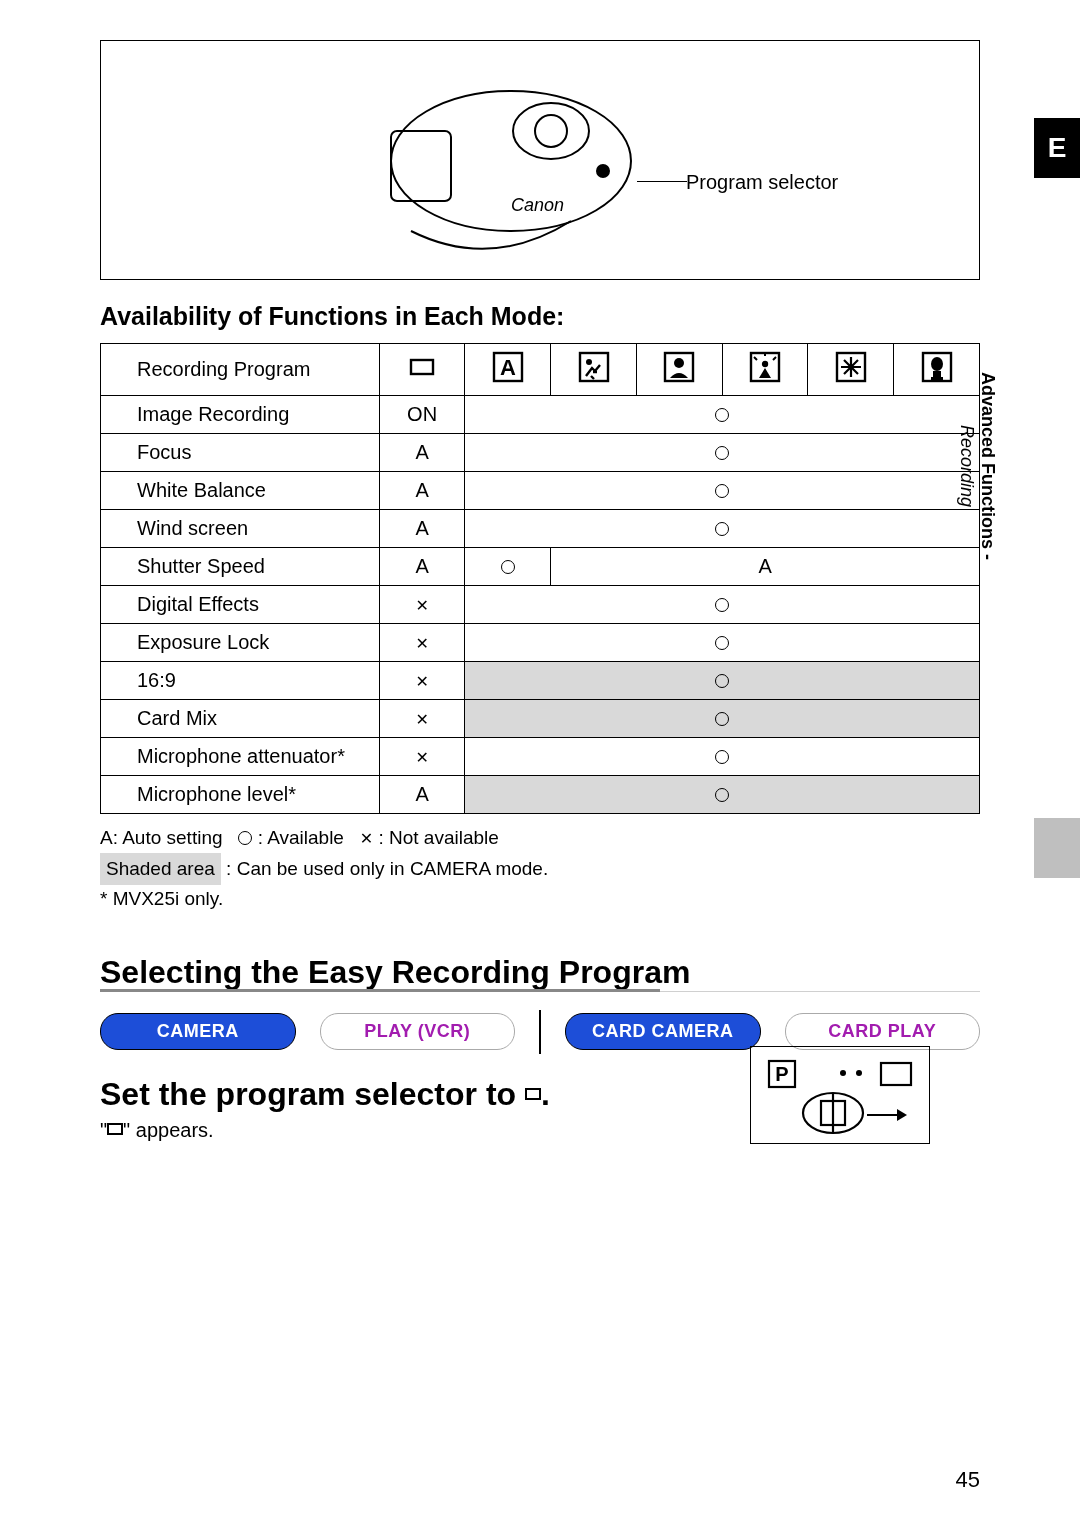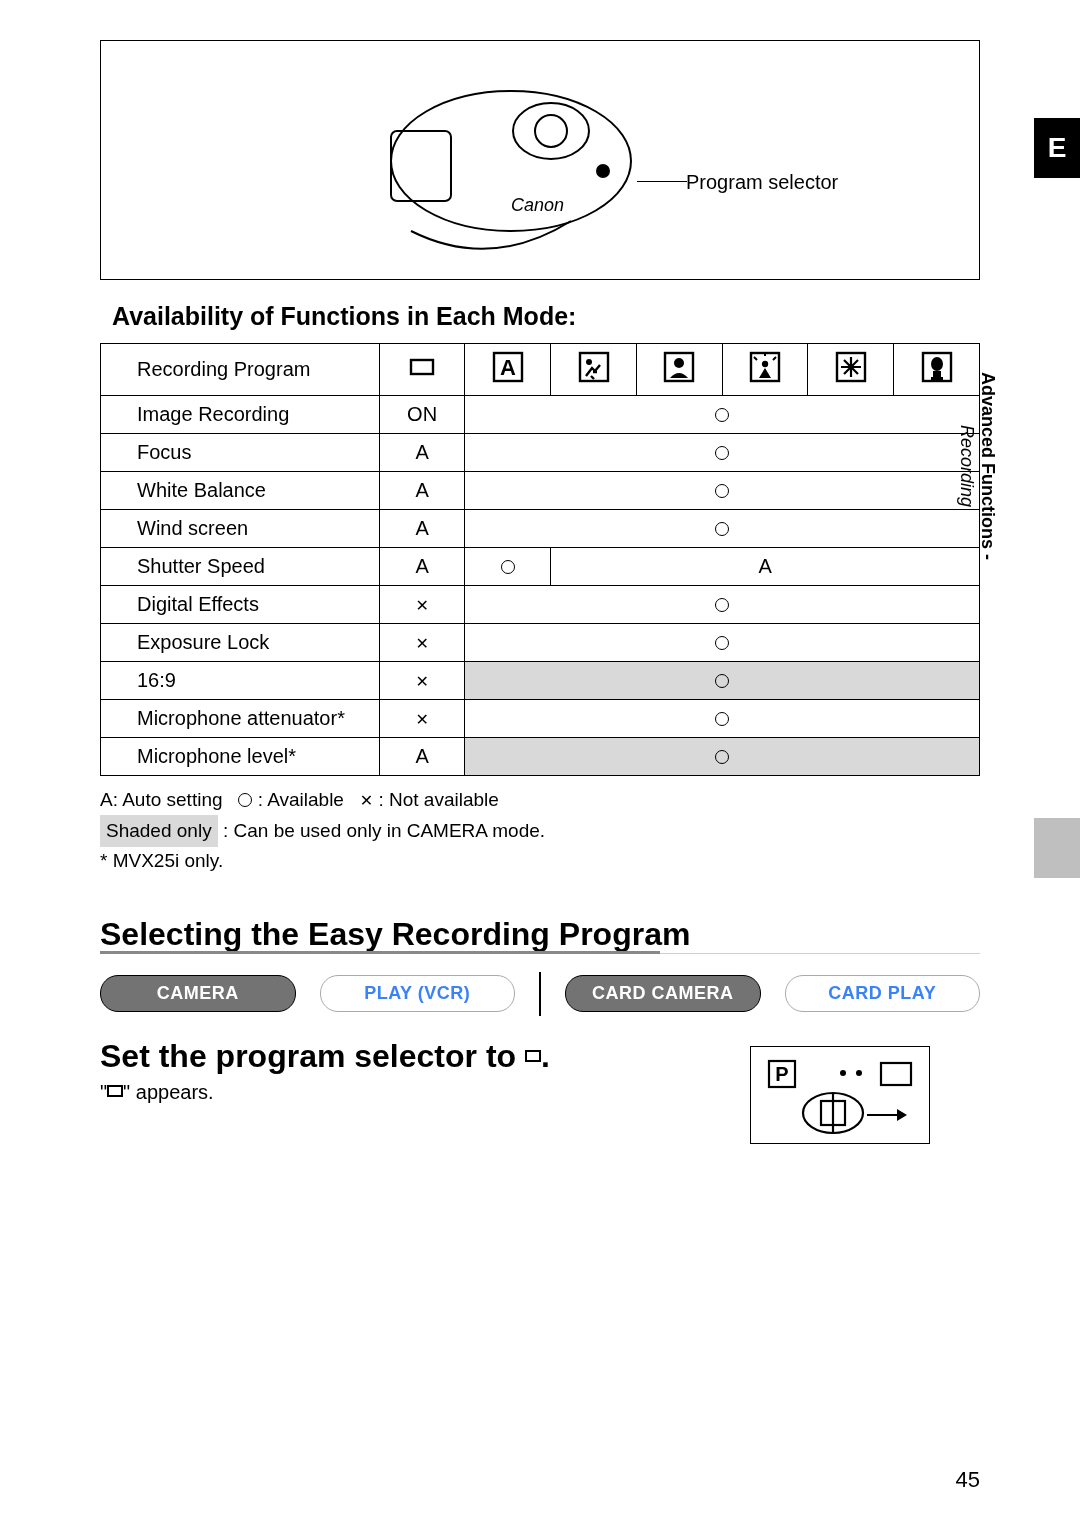--- a/index.html
+++ b/index.html
@@ -59,21 +59,21 @@
     position: absolute;
     left: 536px;
     top: 140px;
     width: 50px;
     border-top: 1px solid #000;
   }
 
   h3.subhead {
     font-weight: 700;
     font-size: 25px;
-    margin: 22px 0 12px 12px;
+    margin: 22px 0 12px 0;
   }
 
   table.func {
     width: 100%;
     border-collapse: collapse;
     font-size: 20px;
   }
   table.func td, table.func th {
     border: 1px solid #000;
     padding: 6px 10px;
@@ -127,22 +127,22 @@
   .mode-btn {
     flex:1;
     border:1.5px solid #000;
     border-radius: 18px;
     text-align:center;
     padding:7px 0;
     font-weight:700;
     font-size:18px;
     letter-spacing:0.5px;
   }
-  .mode-btn.active { background:#737373; color:#fff; border-color:#000; }
-  .mode-btn.inactive { border-color:#aaa; color:#3b82f6; }
+  .mode-btn.active { background:#1d4ed8; color:#fff; border-color:#000; }
+  .mode-btn.inactive { border-color:#aaa; color:#a21caf; }
   .sep { width:2px; height:44px; background:#000; }
 
   .step {
     font-size: 32px;
     font-weight: 700;
   }
   .step-note {
     font-size: 20px;
     margin-top: 6px;
   }
@@ -296,39 +296,44 @@
           <td class="row-label">Exposure Lock</td>
           <td><span class="icon-x"></span></td>
           <td colspan="6"><span class="icon-circle"></span></td>
         </tr>
         <tr>
           <td class="row-label">16:9</td>
           <td><span class="icon-x"></span></td>
           <td colspan="6" class="shaded"><span class="icon-circle"></span></td>
         </tr>
         <tr>
+          <td class="row-label">Card Mix</td>
+          <td><span class="icon-x"></span></td>
+          <td colspan="6" class="shaded"><span class="icon-circle"></span></td>
+        </tr>
+        <tr>
           <td class="row-label">Microphone attenuator*</td>
           <td><span class="icon-x"></span></td>
           <td colspan="6"><span class="icon-circle"></span></td>
         </tr>
         <tr>
           <td class="row-label">Microphone level*</td>
           <td>A</td>
           <td colspan="6" class="shaded"><span class="icon-circle"></span></td>
         </tr>
       </tbody>
   </table>
 
   <div class="legend">
     <span>A: Auto setting</span>&nbsp;&nbsp;
     <span class="icon-circle"></span>
     <span>: Available</span>&nbsp;&nbsp;
     <span class="icon-x"></span>
     <span>: Not available</span><br>
-    <span class="shaded-box">Shaded only</span>
+    <span class="shaded-box">Shaded area</span>
     <span>: Can be used only in CAMERA mode.</span><br>
     <span>* MVX25i only.</span>
   </div>
 
   <h2 class="section-title">Selecting the Easy Recording Program</h2>
 
   <div class="mode-row">
     <div class="mode-btn active">CAMERA</div>
     <div class="mode-btn inactive">PLAY (VCR)</div>
     <div class="sep"></div>

